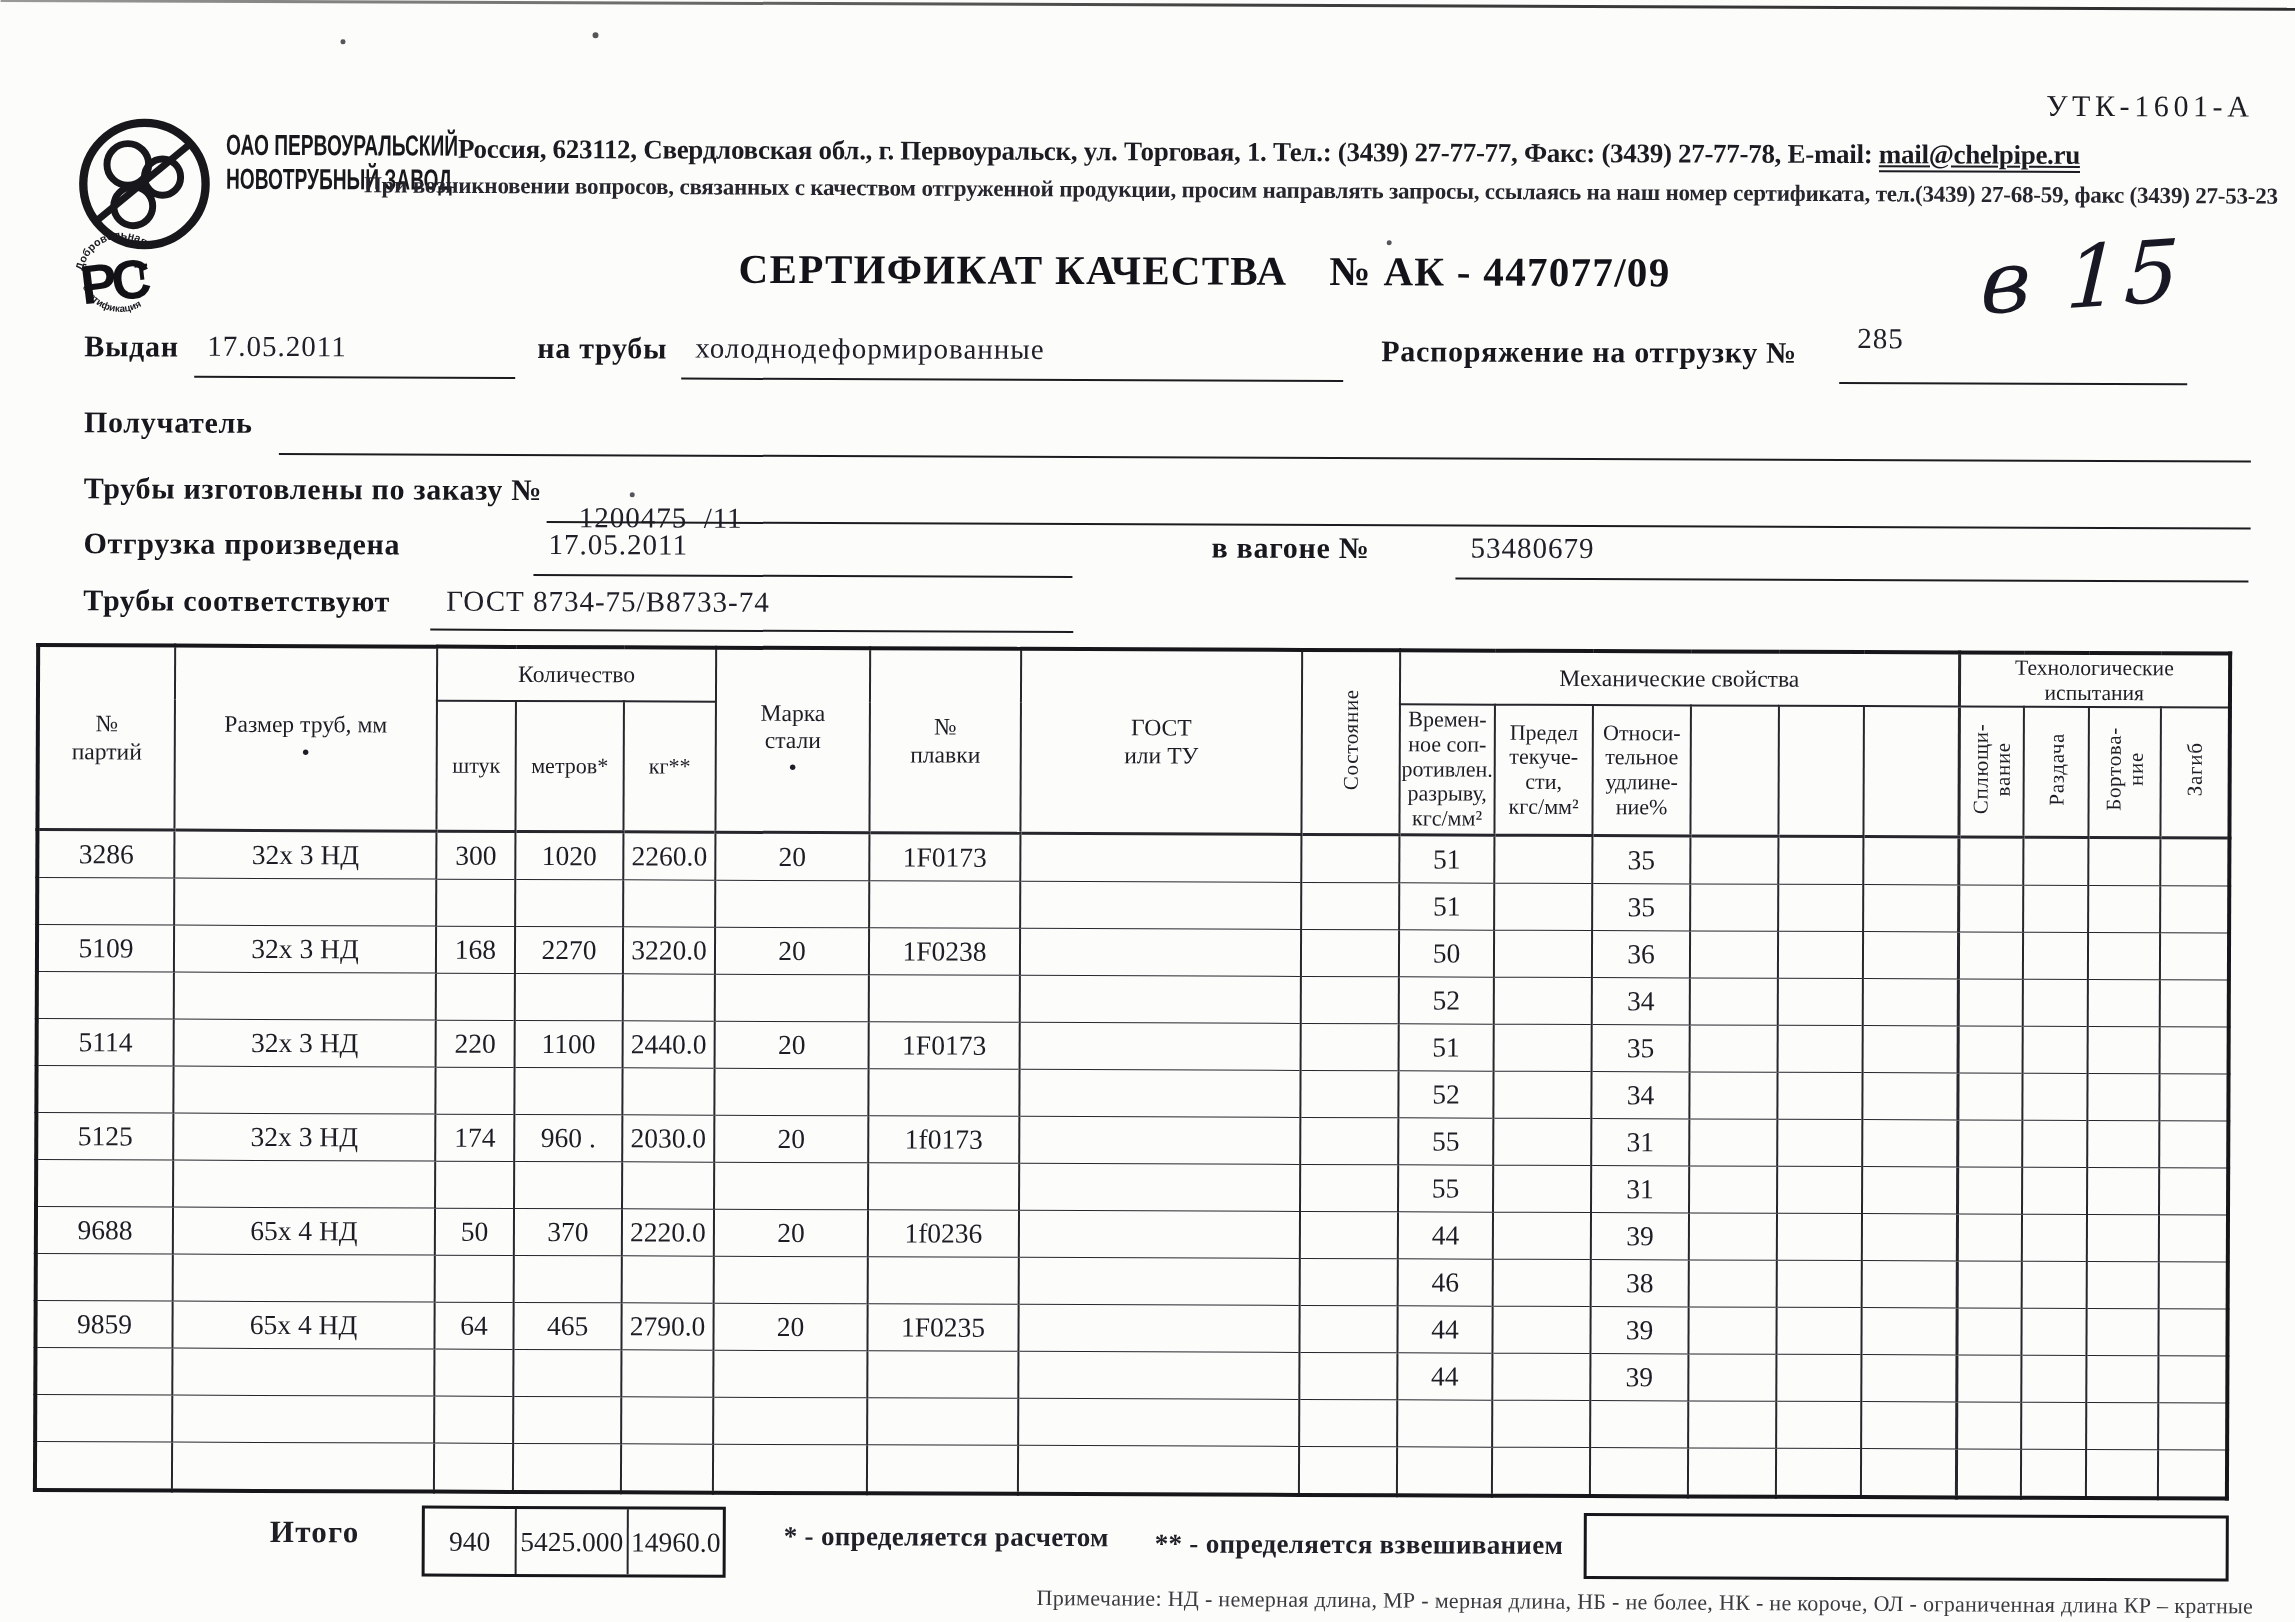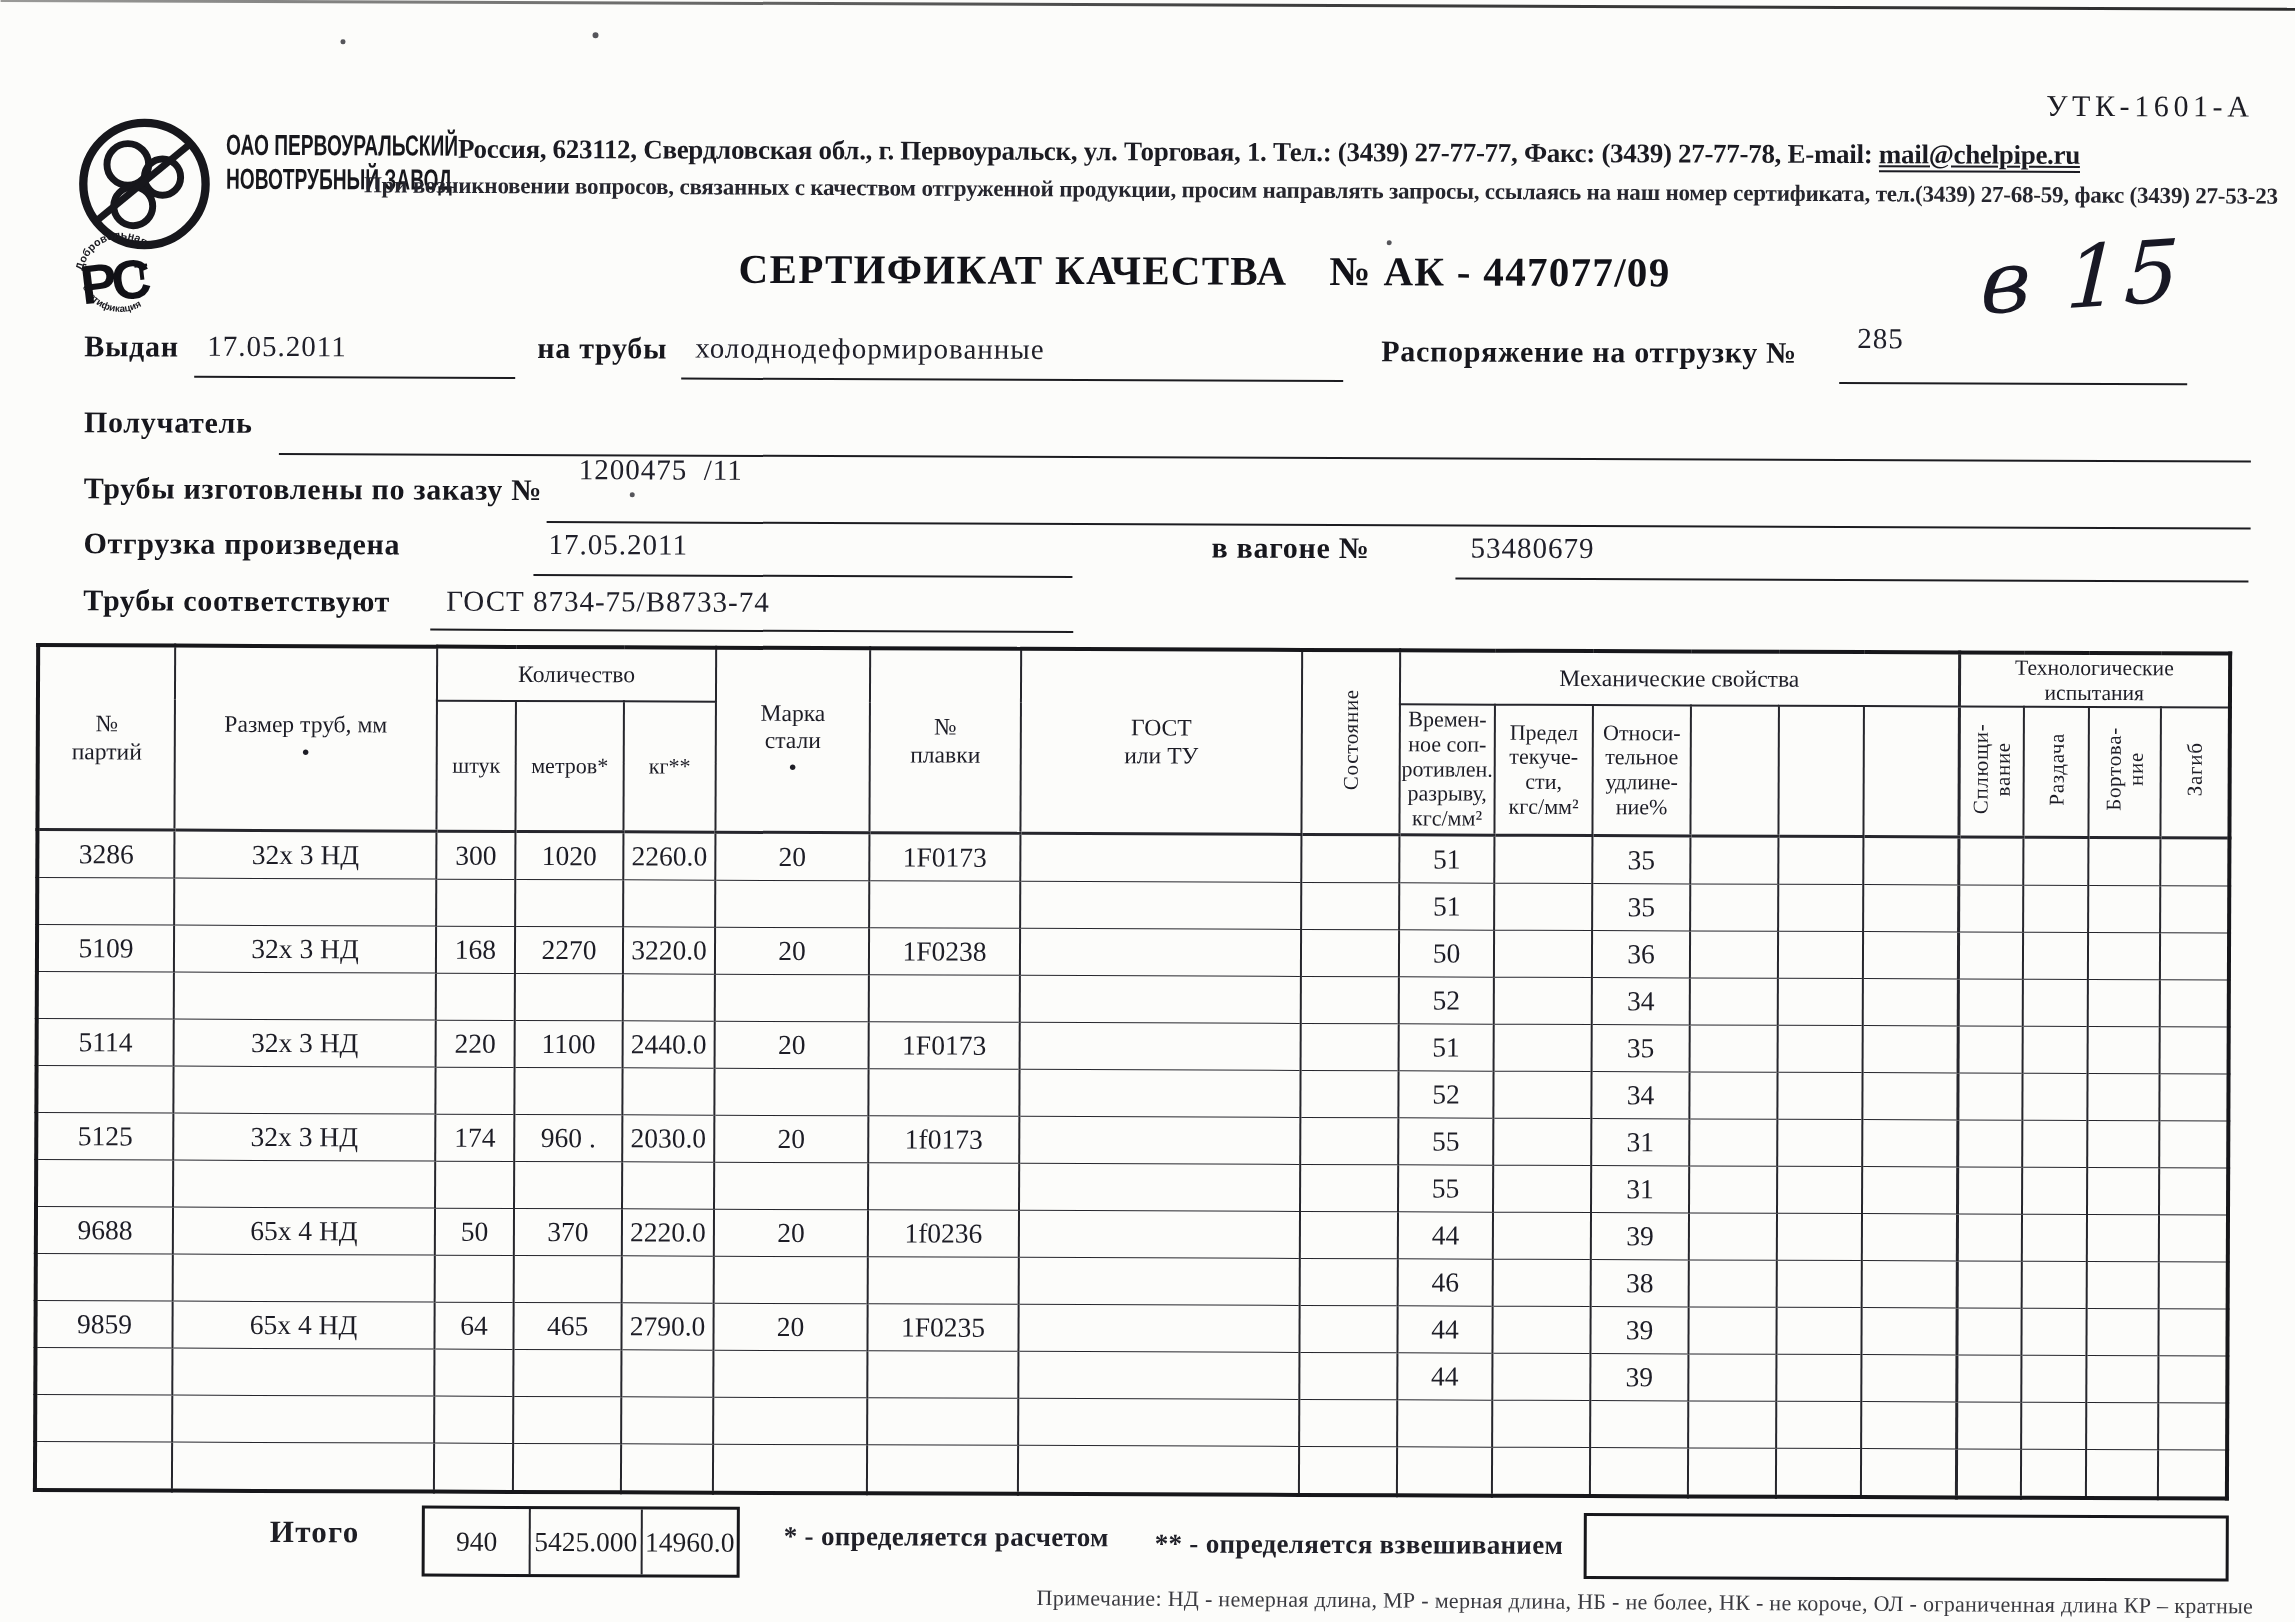--- a/index.html
+++ b/index.html
@@ -113,21 +113,21 @@
   <div class="uline" style="left:682px;top:376px;width:662px;"></div>
   <div class="abs flabel" style="left:1382px;top:330px;">Распоряжение на отгрузку №</div>
   <div class="abs fvalue" style="left:1858px;top:316px;">285</div>
   <div class="uline" style="left:1840px;top:376px;width:348px;"></div>
 
   <div class="abs flabel" style="left:85px;top:406px;">Получатель</div>
   <div class="abs fvalue" style="left:301px;top:406px;"></div>
   <div class="uline" style="left:280px;top:453px;width:1972px;"></div>
 
   <div class="abs flabel" style="left:85px;top:472px;">Трубы изготовлены по заказу №</div>
-  <div class="abs fvalue" style="left:580px;top:452px;">1200475  /11</div>
+  <div class="abs fvalue" style="left:580px;top:500px;">1200475  /11</div>
   <div class="uline" style="left:548px;top:520px;width:1704px;"></div>
 
   <div class="abs flabel" style="left:85px;top:527px;">Отгрузка произведена</div>
   <div class="abs fvalue" style="left:550px;top:527px;">17.05.2011</div>
   <div class="uline" style="left:535px;top:573px;width:539px;"></div>
   <div class="abs flabel" style="left:1213px;top:527px;">в вагоне №</div>
   <div class="abs fvalue" style="left:1472px;top:527px;">53480679</div>
   <div class="uline" style="left:1457px;top:573px;width:793px;"></div>
 
   <div class="abs flabel" style="left:85px;top:584px;">Трубы соответствуют</div>
@@ -502,21 +502,21 @@
             <td class="bl6"></td>
             <td></td>
             <td></td>
             <td></td>
           </tr>
         </tbody>
   </table>
 
   <div class="abs totals-label" style="left:275px;top:1514px;">Итого</div>
   <div class="abs tot-box" style="left:427px;top:1505px;">
-    <div class="tot-cell" style="width:104px;">940</div>
+    <div class="tot-cell" style="width:90px;">940</div>
     <div class="tot-cell" style="width:110px;">5425.000</div>
     <div class="tot-cell" style="width:94px;">14960.0</div>
   </div>
   <div class="abs fnote nowrap" style="left:789px;top:1519px;">* - определяется расчетом</div>
   <div class="abs fnote nowrap" style="left:1160px;top:1525px;">** - определяется взвешиванием</div>
   <div class="abs empty-box" style="left:1589px;top:1508px;width:639px;height:60px;"></div>
   <div class="abs legend" style="left:1042px;top:1584px;">Примечание: НД - немерная длина, МР - мерная длина, НБ - не более, НК - не короче, ОЛ - ограниченная длина  КР – кратные</div>
 
 </div>
 </div>

